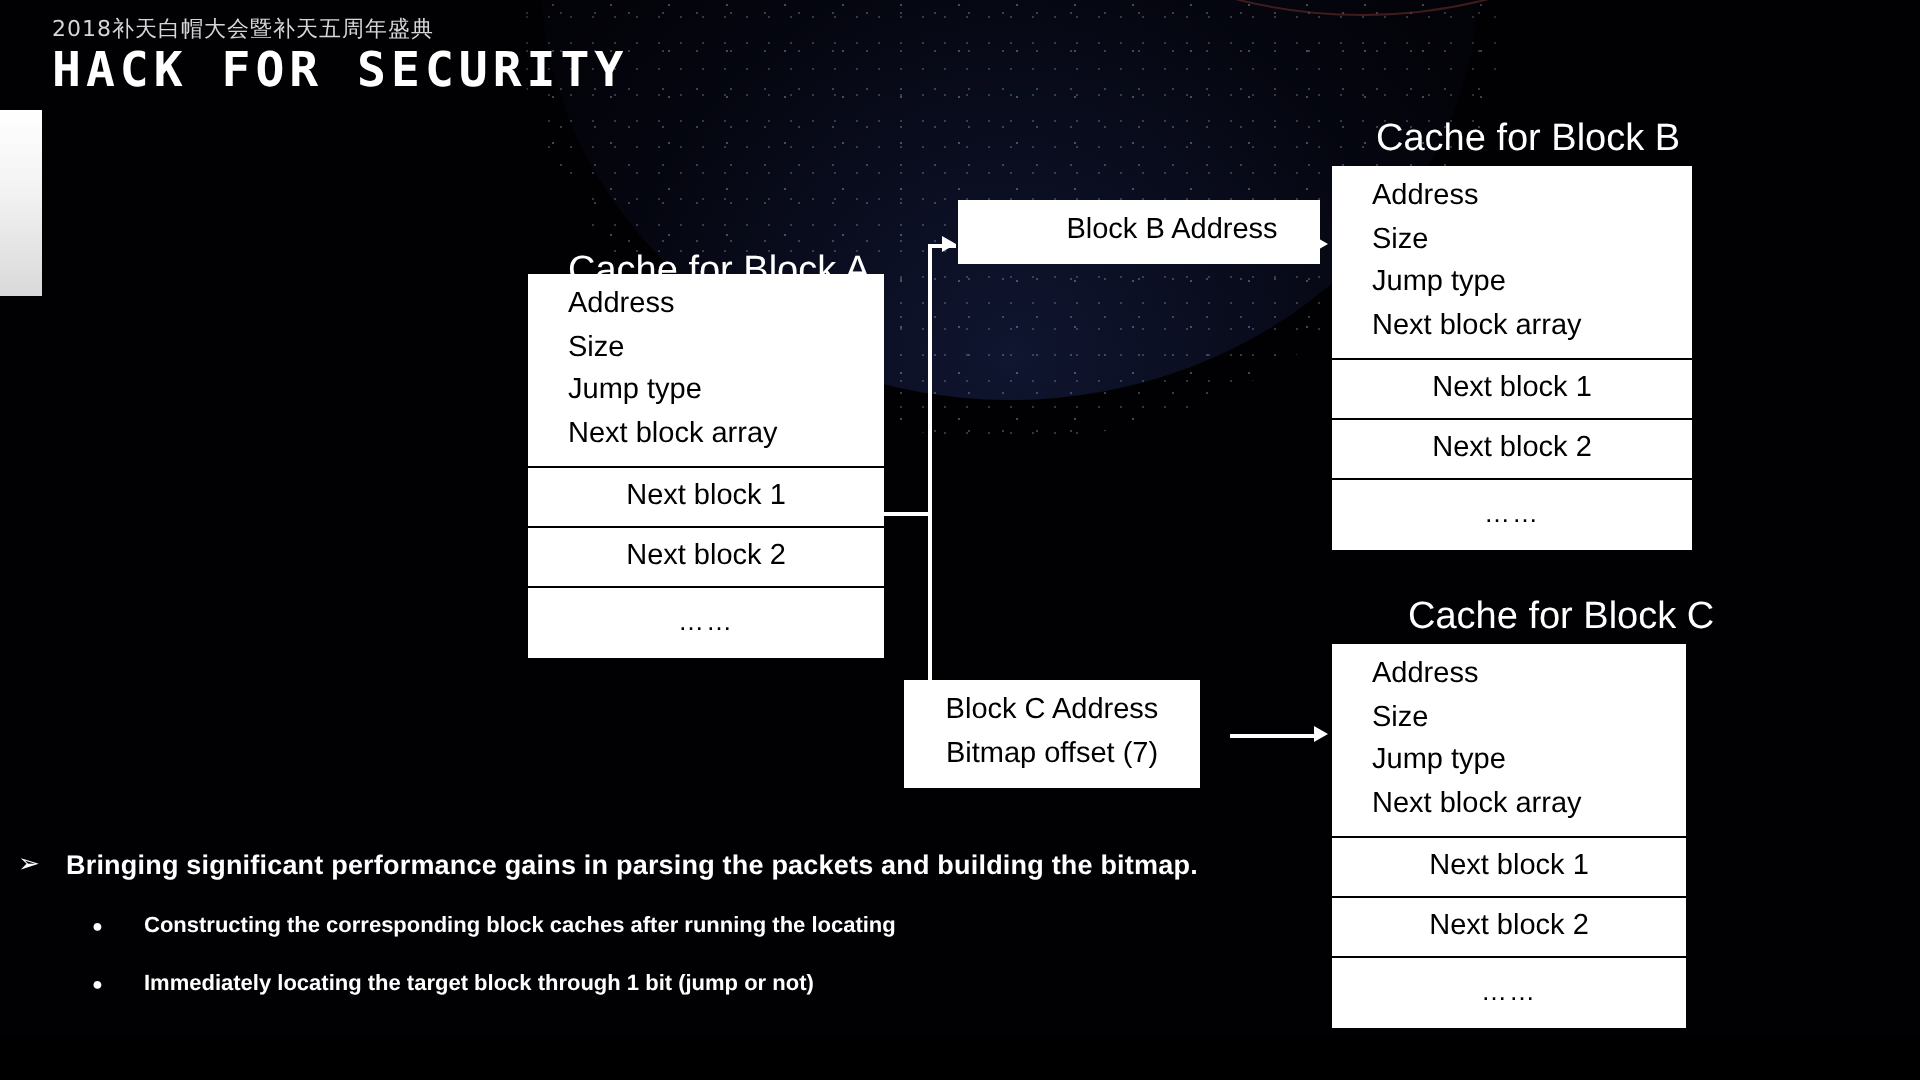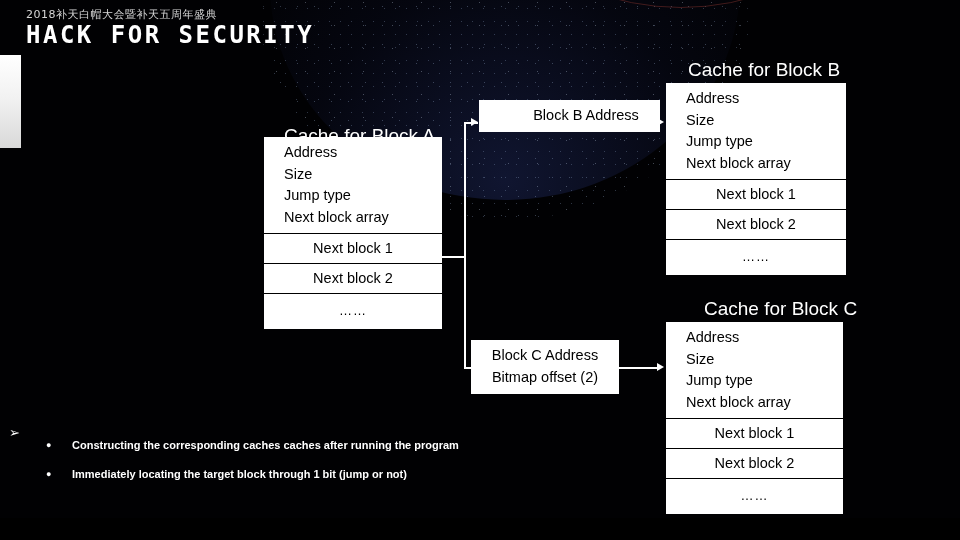--- a/index.html
+++ b/index.html
@@ -169,23 +169,23 @@
     </div>
     <div class="cache-row">Next block 1</div>
     <div class="cache-row">Next block 2</div>
     <div class="cache-row dots">……</div>
   </div>
 
   <div class="addr-box" style="left:479px;top:100px;width:136px;padding-left:39px;">
     <div class="l1">Block B Address</div>
   </div>
 
-  <div class="addr-box" style="left:471px;top:340px;width:136px;">
+  <div class="addr-box" style="left:452px;top:340px;width:136px;">
     <div class="l1">Block C Address</div>
-    <div class="l2">Bitmap offset  (2)</div>
+    <div class="l2">Bitmap offset  (7)</div>
   </div>
 
   <div class="conn h" style="left:442px;top:256px;width:24px;"></div>
 
   <div class="conn v" style="left:464px;top:122px;height:135px;"></div>
   <div class="conn v" style="left:464px;top:256px;height:112px;"></div>
 
   <div class="conn h" style="left:464px;top:122px;width:14px;"></div>
   <div class="arrow" style="left:471px;top:118px;"></div>
 
@@ -194,24 +194,25 @@
 
   <div class="conn h" style="left:615px;top:122px;width:44px;"></div>
   <div class="arrow" style="left:657px;top:118px;"></div>
 
   <div class="conn h" style="left:615px;top:367px;width:44px;"></div>
   <div class="arrow" style="left:657px;top:363px;"></div>
 
   <div class="bullets">
     <div class="b1">
       <span class="mk">➢</span>
+      <span>Bringing significant performance gains in parsing the packets and building the bitmap.</span>
     </div>
     <div class="b2">
       <span class="mk">●</span>
-      <span>Constructing the corresponding caches caches after running the program</span>
+      <span>Constructing the corresponding block caches after running the locating</span>
     </div>
     <div class="b2">
       <span class="mk">●</span>
       <span>Immediately locating the target block through 1 bit (jump or not)</span>
     </div>
   </div>
 
 </div>
 
 </body></html>

